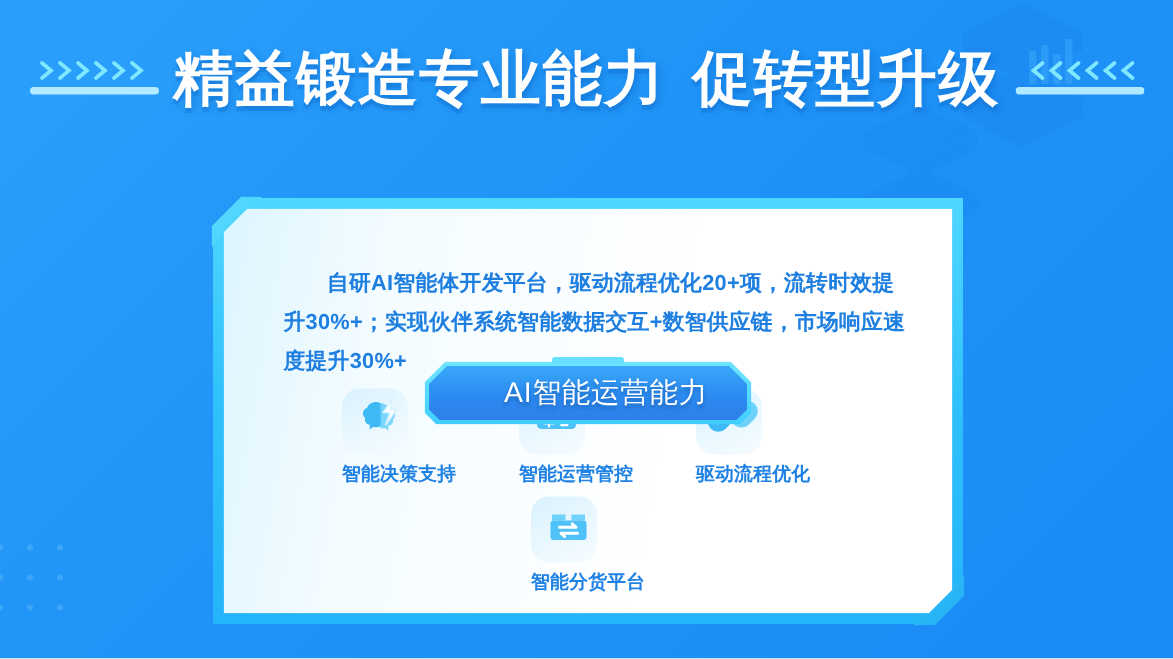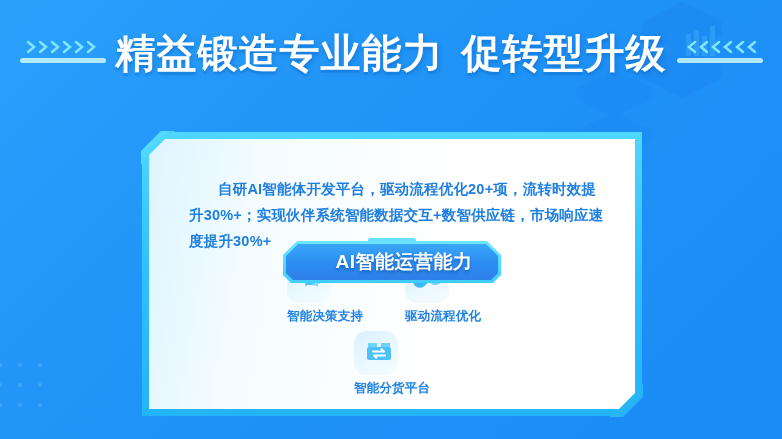--- a/index.html
+++ b/index.html
@@ -189,21 +189,21 @@
     background: linear-gradient(180deg, #39a7f8 0%, #2b8cf2 55%, #2f7fe8 100%);
     clip-path: polygon(
       12px 0, calc(100% - 12px) 0, 100% 12px, 100% calc(100% - 7px),
       calc(100% - 7px) 100%, 7px 100%, 0 calc(100% - 7px), 0 12px);
     display: flex;
     align-items: center;
     justify-content: center;
   }
   .badge-text {
     font-size: 19px;
-    font-weight: 700;
+    font-weight: 400;
     color: #ffffff;
     letter-spacing: .5px;
     text-shadow: 0 2px 3px rgba(12,60,130,.5);
     margin-left: 24px;
   }
   .badge-tab {
     position: absolute;
     left: 50%;
     transform: translateX(-50%);
     top: -3px;
@@ -384,20 +384,42 @@
           <div class="feature-tile">
             <svg width="32" height="32" viewBox="0 0 32 32">
               <path d="M14 6c-3.2 0-5.6 1.6-6.2 3.8C6.2 10.3 5 11.8 5 13.6c0 1.3.6 2.4 1.6 3.1-.3.6-.4 1.3-.2 2 .3 1.4 1.6 2.4 3.1 2.5v3.2l2.2-1.8c.6.2 1.3.3 2 .3 1.5 0 2.9-.4 3.9-1.2V7.6C16.7 6.6 15.4 6 14 6z" fill="#3fb9f5"></path>
               <path d="M16.6 6.6c1.3 0 2.6.5 3.5 1.3 1.9.2 3.4 1.5 3.9 3.2 1.4.6 2.4 1.9 2.4 3.4 0 1.2-.6 2.3-1.5 3 .2.6.3 1.2.1 1.9-.3 1.4-1.6 2.4-3.1 2.5l-.1 3.2-2.2-1.8c-.6.2-1.3.3-2 .3-.4 0-.7 0-1-.1V6.6z" fill="#6fd2fb" opacity=".9"></path>
               <polygon points="25,3 18.5,13 23,13 20,21.5 27.5,11 23,11" fill="#ffffff" stroke="#d8f3ff" stroke-width="1"></polygon>
             </svg>
           </div>
           <div class="feature-label">智能决策支持</div>
         </div>
 
+        <div class="feature">
+          <div class="feature-tile">
+            <svg width="32" height="32" viewBox="0 0 32 32">
+              <rect x="3" y="6" width="26" height="18" rx="3" fill="#4ec2f8"></rect>
+              <rect x="3" y="6" width="26" height="5" rx="3" fill="#6ed3fb"></rect>
+              <rect x="6.5" y="12" width="9" height="9" rx="1.5" fill="#ffffff"></rect>
+              <circle cx="11" cy="16.5" r="2.4" fill="#4ec2f8"></circle>
+              <g stroke="#ffffff" stroke-width="1.4" stroke-linecap="round">
+                <line x1="11" y1="10.6" x2="11" y2="12"></line>
+                <line x1="11" y1="21" x2="11" y2="22.4"></line>
+                <line x1="5.1" y1="16.5" x2="6.5" y2="16.5"></line>
+                <line x1="15.5" y1="16.5" x2="16.9" y2="16.5"></line>
+              </g>
+              <g fill="#ffffff">
+                <rect x="18.5" y="12" width="8" height="2.2" rx="1.1"></rect>
+                <rect x="18.5" y="16" width="8" height="2.2" rx="1.1"></rect>
+                <rect x="18.5" y="20" width="5.5" height="2.2" rx="1.1"></rect>
+              </g>
+            </svg>
+          </div>
+          <div class="feature-label">智能运营管控</div>
+        </div>
 
         <div class="feature">
           <div class="feature-tile">
             <svg width="32" height="32" viewBox="0 0 32 32">
               <g stroke="#3fb9f5" stroke-width="5" fill="none" stroke-linecap="round">
                 <path d="M11 20l-2 2a4.5 4.5 0 0 1-6.4-6.4l4-4A4.5 4.5 0 0 1 13 12"></path>
               </g>
               <g stroke="#6fd2fb" stroke-width="5" fill="none" stroke-linecap="round">
                 <path d="M20 11l2-2a4.5 4.5 0 0 1 6.4 6.4l-4 4A4.5 4.5 0 0 1 18 19"></path>
               </g>

